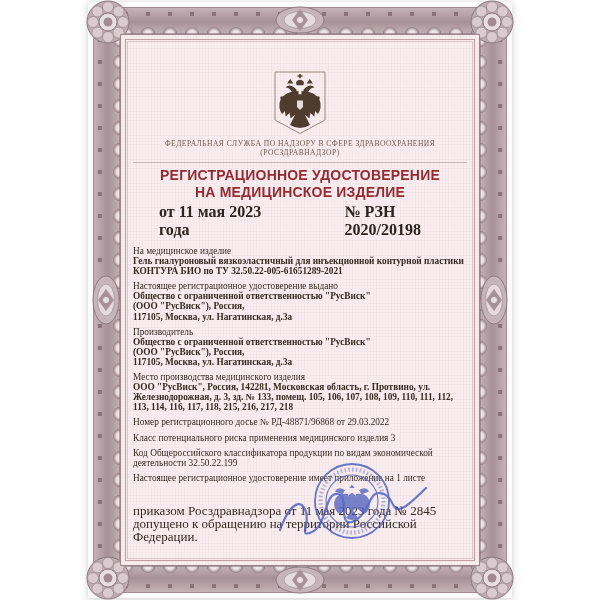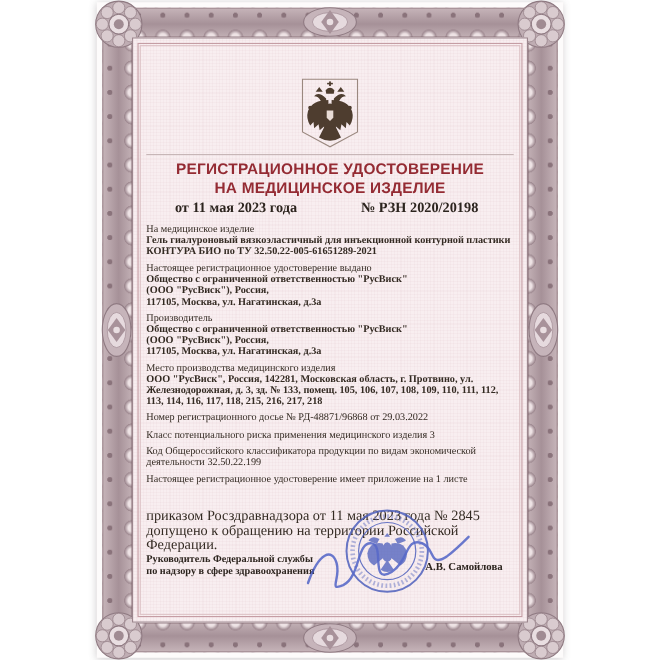--- a/index.html
+++ b/index.html
@@ -48,21 +48,21 @@
       repeating-linear-gradient(90deg, rgba(205,160,170,.07) 0 1px, rgba(0,0,0,0) 1px 3px);}
   .innerline{position:absolute;inset:4px;border:1px solid #c59da4;outline:1px solid #ddc2c6;outline-offset:-3px;pointer-events:none;}
   .content{position:absolute;left:12px;right:12px;top:0;bottom:0;}
   
   .emblem{display:block;margin:36px auto 0 auto;}
   .agency{margin-top:4px;text-align:center;font-size:7.6px;line-height:9px;letter-spacing:.45px;
           color:#6e5b54;}
   .divider{margin-top:5px;border-top:1px solid #c7b6b7;height:0;}
   .title{margin-top:4px;text-align:center;font-family:"Liberation Sans",sans-serif;font-weight:bold;
          font-size:14px;line-height:17px;color:#942b33;letter-spacing:.2px;}
-  .issue-row{margin-top:2px;display:flex;font-weight:bold;font-size:13px;color:#2c241e;}
+  .issue-row{margin-top:2px;display:flex;font-weight:bold;font-size:16px;color:#2c241e;}
   .issue-date{margin-left:26px;}
   .issue-num{margin-left:58px;}
   
   .body{margin-top:7px;font-size:9.3px;line-height:10.1px;color:#332a22;}
   .sec{margin-top:5px;}
   .sec .lbl{font-weight:normal;}
   .sec .val{font-weight:bold;}
   .ml{white-space:pre-line;}
   .inline b{font-weight:normal;}
   .order{margin-top:21px;font-size:13px;line-height:13px;color:#332a22;}
@@ -180,20 +180,24 @@
             <path d="M24.5 20 Q10 20 6 30 Q4 37 8 43 l3 -3 l.6 5.5 l4 -3.5 l1 5.5 l4 -3.5 l1.5 5 l3 -4 z"></path>
             <path d="M27.5 20 Q42 20 46 30 Q48 37 44 43 l-3 -3 l-.6 5.5 l-4 -3.5 l-1 5.5 l-4 -3.5 l-1.5 5 l-3 -4 z"></path>
             <ellipse cx="26" cy="34" rx="6" ry="11"></ellipse>
             <path d="M21 44 l-5 10 q10 6 20 0 l-5 -10 z"></path>
             <circle cx="8" cy="27" r="1.8"></circle>
               <circle cx="44" cy="27" r="1.8"></circle>
           </g>
           <path d="M23 29.5 h6 v6.5 l-3 3 l-3 -3 z" fill="#e9dcd6"></path>
         </svg>
 
+        <div class="agency">
+          <div>ФЕДЕРАЛЬНАЯ СЛУЖБА ПО НАДЗОРУ В СФЕРЕ ЗДРАВООХРАНЕНИЯ</div>
+          <div>(РОСЗДРАВНАДЗОР)</div>
+        </div>
         <div class="divider"></div>
 
         <div class="title">
           <div>РЕГИСТРАЦИОННОЕ УДОСТОВЕРЕНИЕ</div>
           <div>НА МЕДИЦИНСКОЕ ИЗДЕЛИЕ</div>
         </div>
 
         <div class="issue-row">
           <span class="issue-date">от 11 мая 2023 года</span>
           <span class="issue-num">№  РЗН 2020/20198</span>
@@ -232,25 +236,20 @@
           <div class="sec inline">
             <span>Код Общероссийского классификатора продукции по видам экономической деятельности</span>
             <b>32.50.22.199</b>
           </div>
           <div class="sec">Настоящее регистрационное удостоверение имеет приложение на 1 листе</div>
         </div>
 
         <div class="order ml">приказом Росздравнадзора от 11 мая 2023 года № 2845
 допущено к обращению на территории Российской Федерации.</div>
 
-        <div class="signer-row">
-          <div class="signer-title ml">Руководитель Федеральной службы
-по надзору в сфере здравоохранения</div>
-          <div class="signer-name">А.В. Самойлова</div>
-        </div>
 
       </div>
     </div>
 
     <svg class="stamp" width="160" height="96" viewBox="0 0 160 96">
       <g stroke="#4f61bd" fill="none">
         <circle cx="80" cy="47" r="37" stroke-width="1.8"></circle>
         <circle cx="80" cy="47" r="26" stroke-width="1.1"></circle>
         <circle cx="80" cy="47" r="31.5" stroke-width="4.2" stroke-dasharray="1.6 2.2" opacity=".5"></circle>
       </g>

